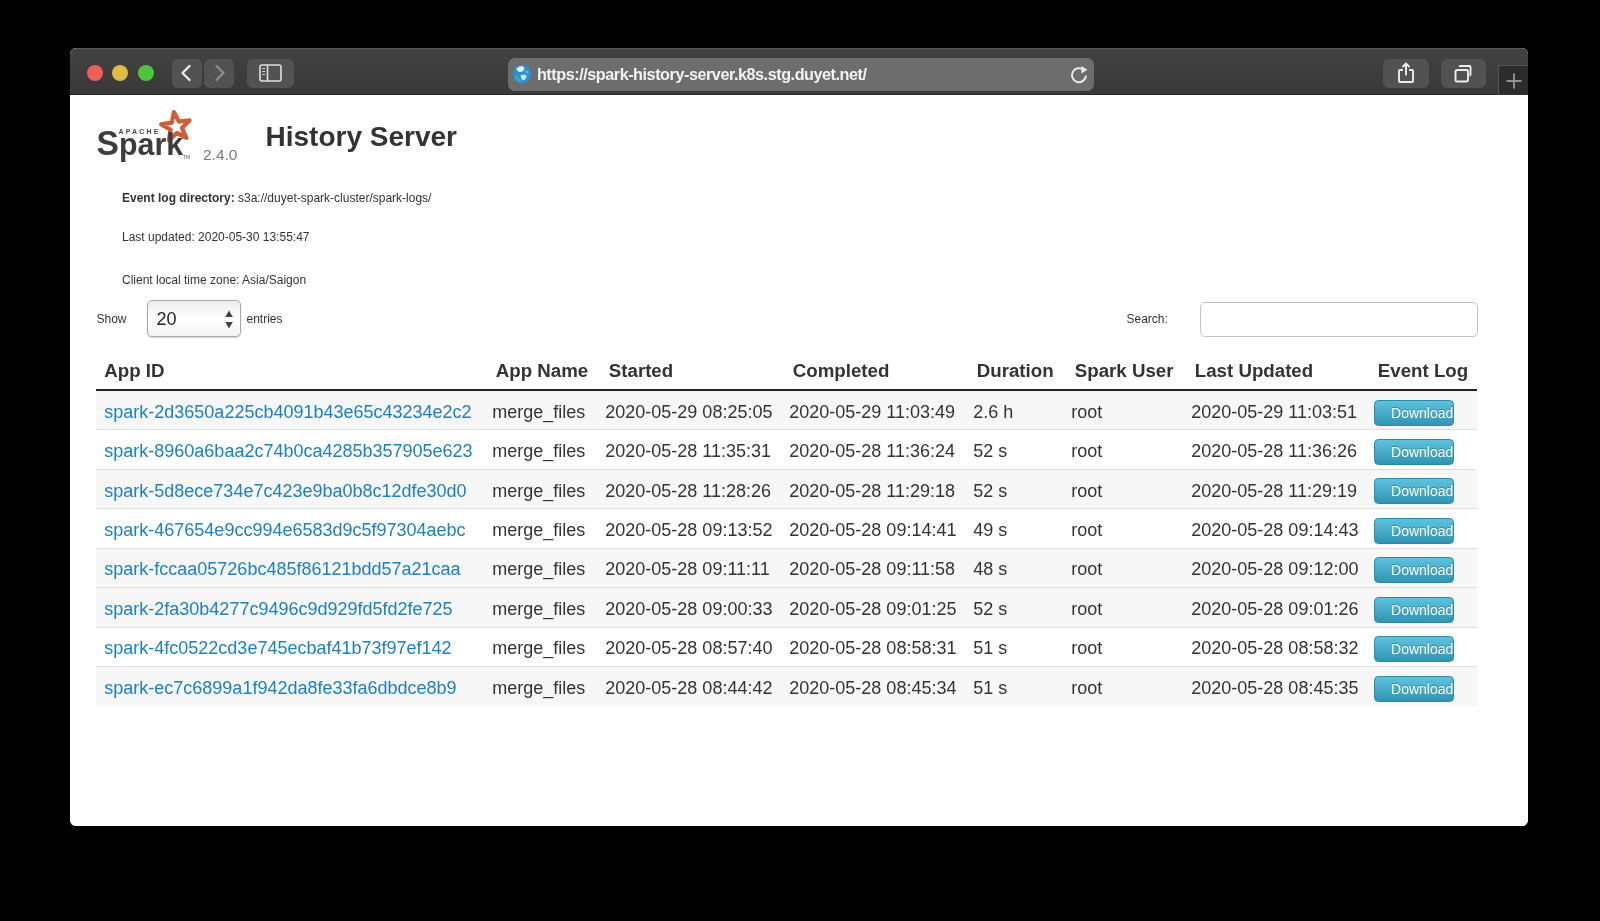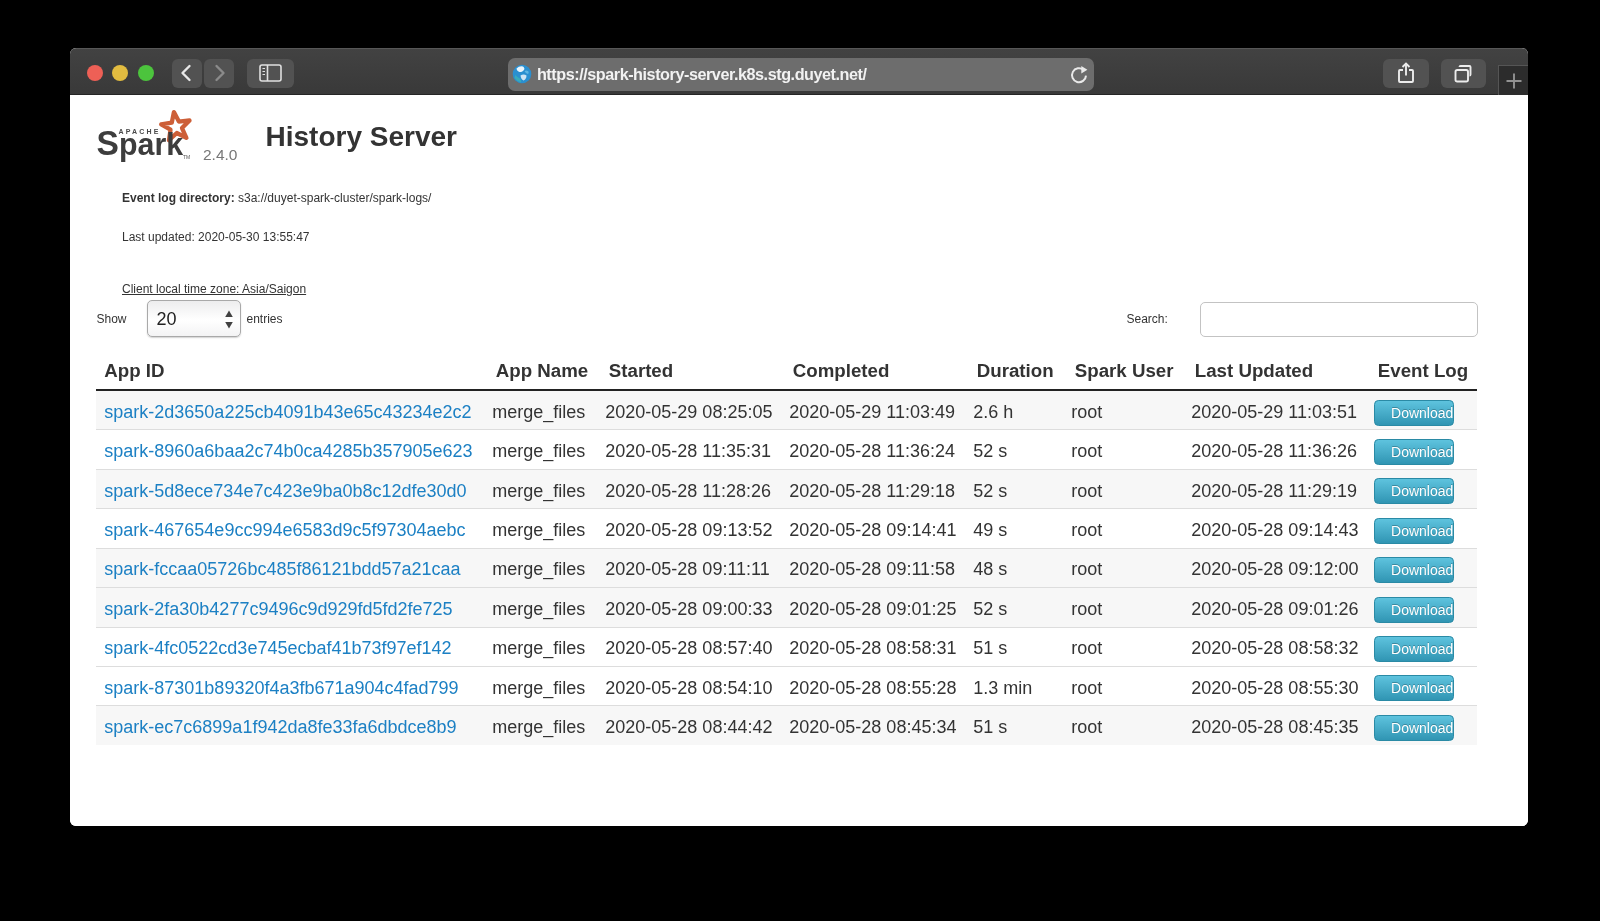--- a/index.html
+++ b/index.html
@@ -106,21 +106,21 @@
       <path d="M76.9 3.1 L81.9 12.6 L92.5 11.4 L85.0 19.1 L89.4 28.8 L79.8 24.0 L72.0 31.2 L73.5 20.7 L64.2 15.4 L74.8 13.6 Z" fill="#fff" stroke="#cd5f38" stroke-width="4.3" stroke-linejoin="round"></path>
       <text x="21.5" y="24.5" font-size="7" font-weight="bold" letter-spacing="2.2" fill="#4a4a4a" font-family="Liberation Sans">APACHE</text>
       <text x="-0.5" y="46.5" font-size="35" font-weight="bold" fill="#3d3d3d" font-family="Liberation Sans" transform="scale(0.96,1)">S</text>
       <text x="22.5" y="46.5" font-size="31" font-weight="bold" fill="#3d3d3d" font-family="Liberation Sans" transform="scale(0.98,1)">park</text>
       <text x="86" y="50" font-size="5" fill="#555" font-family="Liberation Sans">TM</text>
     </svg>
     <div style="position:absolute;left:133px;top:50.6px;font-size:15.5px;font-weight:normal;color:#777;">2.4.0</div>
     <div style="position:absolute;left:195.5px;top:25.9px;font-size:28px;line-height:32px;font-weight:bold;color:#333;">History Server</div>
     <div class="line" style="top:94.3px;"><b>Event log directory:</b> s3a://duyet-spark-cluster/spark-logs/</div>
     <div class="line" style="top:132.8px;">Last updated: 2020-05-30 13:55:47</div>
-    <div class="line" style="top:185px;text-decoration:underline;">Client local time zone: Asia/Saigon</div>
+    <div class="line" style="top:176px;">Client local time zone: Asia/Saigon</div>
 
     <div class="line" style="left:26.5px;top:214.8px;">Show</div>
     <div class="sel">
       <div style="position:absolute;left:9px;top:8px;font-size:18px;color:#222;">20</div>
       <svg style="position:absolute;right:6.5px;top:9px;" width="8" height="19" viewBox="0 0 8 19">
         <path d="M4 0.5 L7.8 7 L0.2 7 Z" fill="#414141"></path>
         <path d="M4 18.5 L7.8 12 L0.2 12 Z" fill="#414141"></path>
       </svg>
     </div>
     <div class="line" style="left:176.5px;top:214.8px;">entries</div>
@@ -214,30 +214,20 @@
       <tr class="even">
             <td><a>spark-4fc0522cd3e745ecbaf41b73f97ef142</a></td>
             <td>merge_files</td>
             <td>2020-05-28 08:57:40</td>
             <td>2020-05-28 08:58:31</td>
             <td>51 s</td>
             <td>root</td>
             <td>2020-05-28 08:58:32</td>
             <td><span class="dlbtn">Download</span></td>
           </tr>
-      <tr class="even">
-            <td><a>spark-87301b89320f4a3fb671a904c4fad799</a></td>
-            <td>merge_files</td>
-            <td>2020-05-28 08:54:10</td>
-            <td>2020-05-28 08:55:28</td>
-            <td>1.3 min</td>
-            <td>root</td>
-            <td>2020-05-28 08:55:30</td>
-            <td><span class="dlbtn">Download</span></td>
-          </tr>
       <tr class="odd">
             <td><a>spark-ec7c6899a1f942da8fe33fa6dbdce8b9</a></td>
             <td>merge_files</td>
             <td>2020-05-28 08:44:42</td>
             <td>2020-05-28 08:45:34</td>
             <td>51 s</td>
             <td>root</td>
             <td>2020-05-28 08:45:35</td>
             <td><span class="dlbtn">Download</span></td>
           </tr>

